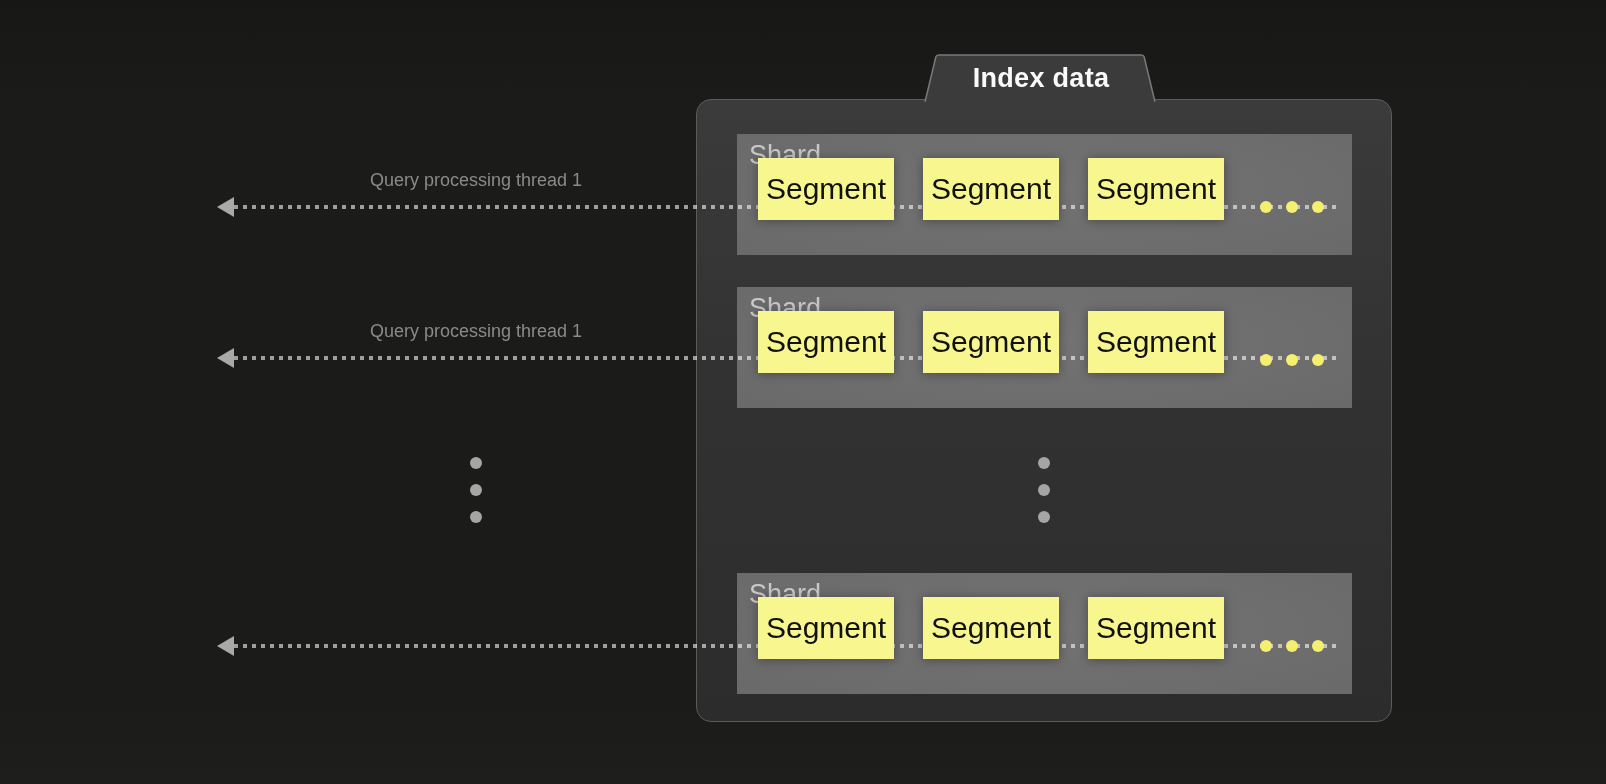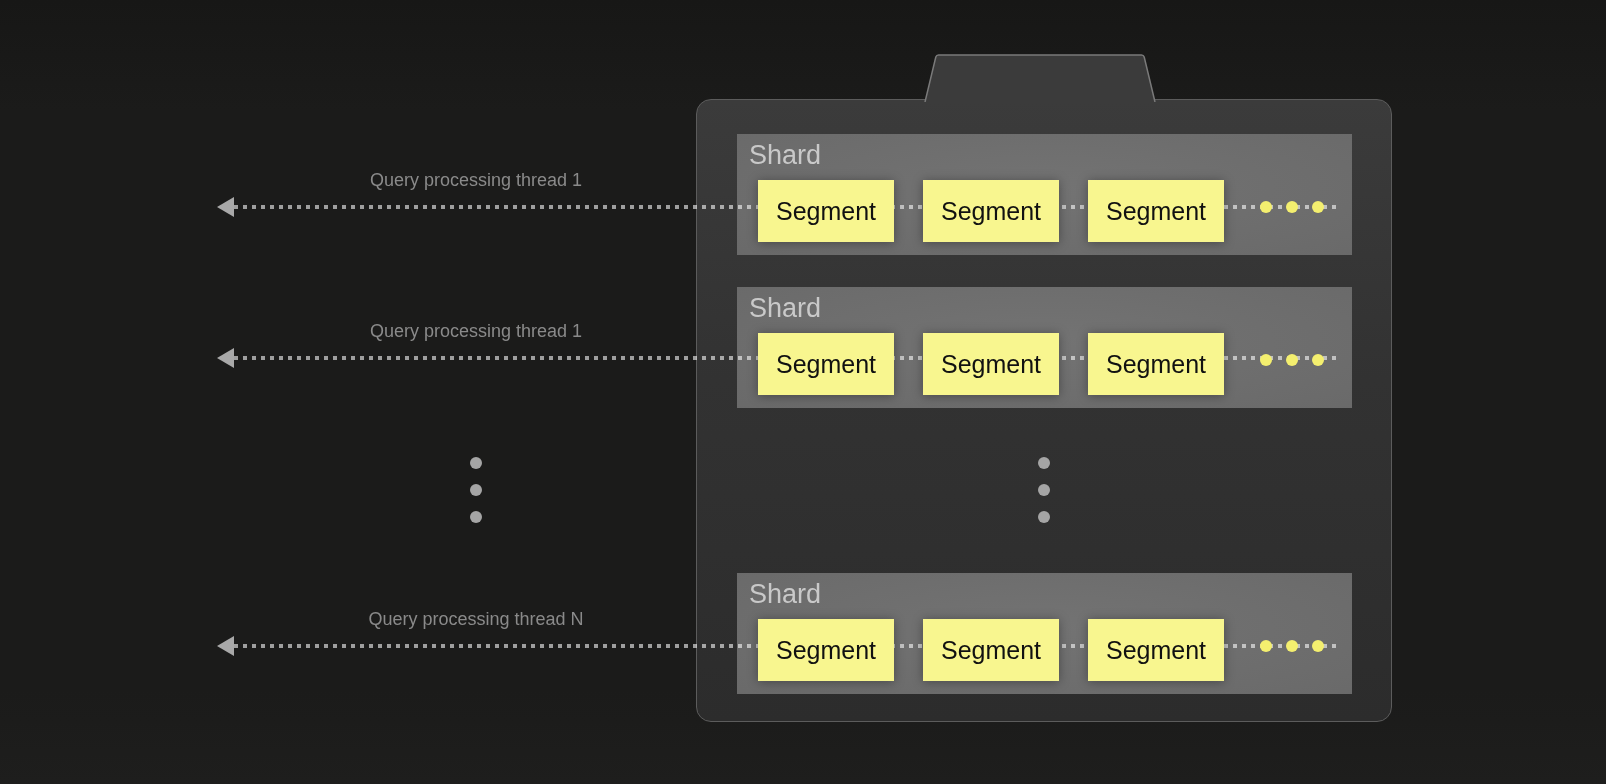--- a/index.html
+++ b/index.html
@@ -44,26 +44,26 @@
                 #737373 0%, var(--shard-fill, #6a6a6a) 55%, #5d5d5d 100%);
   }
   .shard-label {
     position: absolute;
     left: 12px; top: 8px;
     font-size: 27px; line-height: 26px;
     color: var(--shard-label-text, #c9c9c9);
   }
   .segment {
     position: absolute;
-    top: 46px; width: 136px; height: 62px;
+    top: 24px; width: 136px; height: 62px;
     z-index: 4;
     background: var(--segment-fill, #f8f68f);
     box-shadow: 0 1px 10px rgba(0,0,0,0.35);
     display: flex; align-items: center; justify-content: center;
-    font-size: 25px;
+    font-size: 30px;
     color: var(--segment-text, #111111);
     text-align: center;
   }
   .seg-1 { left: 21px; }
   .seg-2 { left: 186px; }
   .seg-3 { left: 351px; }
   .yellow-dot {
     position: absolute;
     top: 67px; width: 12px; height: 12px; border-radius: 50%;
     z-index: 5;
@@ -107,20 +107,21 @@
 </head>
 <body>
 
 <div class="stage">
 
   <div class="index-panel"></div>
 
   <svg class="tab-svg" viewBox="0 0 252 52">
     <path d="M 10 52 L 20.8 7 Q 21.5 5 23.5 5 L 226.5 5 Q 228.5 5 229.2 7 L 240 52" fill="#3b3b3b" stroke="#7a7a7a" stroke-width="1.5"></path>
   </svg>
+  <div class="tab-label">Index data</div>
 
   <div class="shard" style="top:134px">
     <div class="shard-label">Shard</div>
     <div class="segment seg-1">Segment</div>
     <div class="segment seg-2">Segment</div>
     <div class="segment seg-3">Segment</div>
     <div class="yellow-dot ydot-1"></div>
     <div class="yellow-dot ydot-2"></div>
     <div class="yellow-dot ydot-3"></div>
   </div>
@@ -146,21 +147,20 @@
   </div>
 
   <div class="thread-label" style="top:165px">Query processing thread 1</div>
   <div class="thread-arrowhead" style="top:197px"></div>
   <div class="thread-line" style="top:205px"></div>
 
   <div class="thread-label" style="top:316px">Query processing thread 1</div>
   <div class="thread-arrowhead" style="top:348px"></div>
   <div class="thread-line" style="top:356px"></div>
 
-  <div class="thread-label" style="top:604px">Query processing thread N</div>
   <div class="thread-arrowhead" style="top:636px"></div>
   <div class="thread-line" style="top:644px"></div>
 
   <div>
     <div class="v-dot" style="left:470px; top:457px"></div>
     <div class="v-dot" style="left:470px; top:484px"></div>
     <div class="v-dot" style="left:470px; top:511px"></div>
   </div>
 
   <div>

